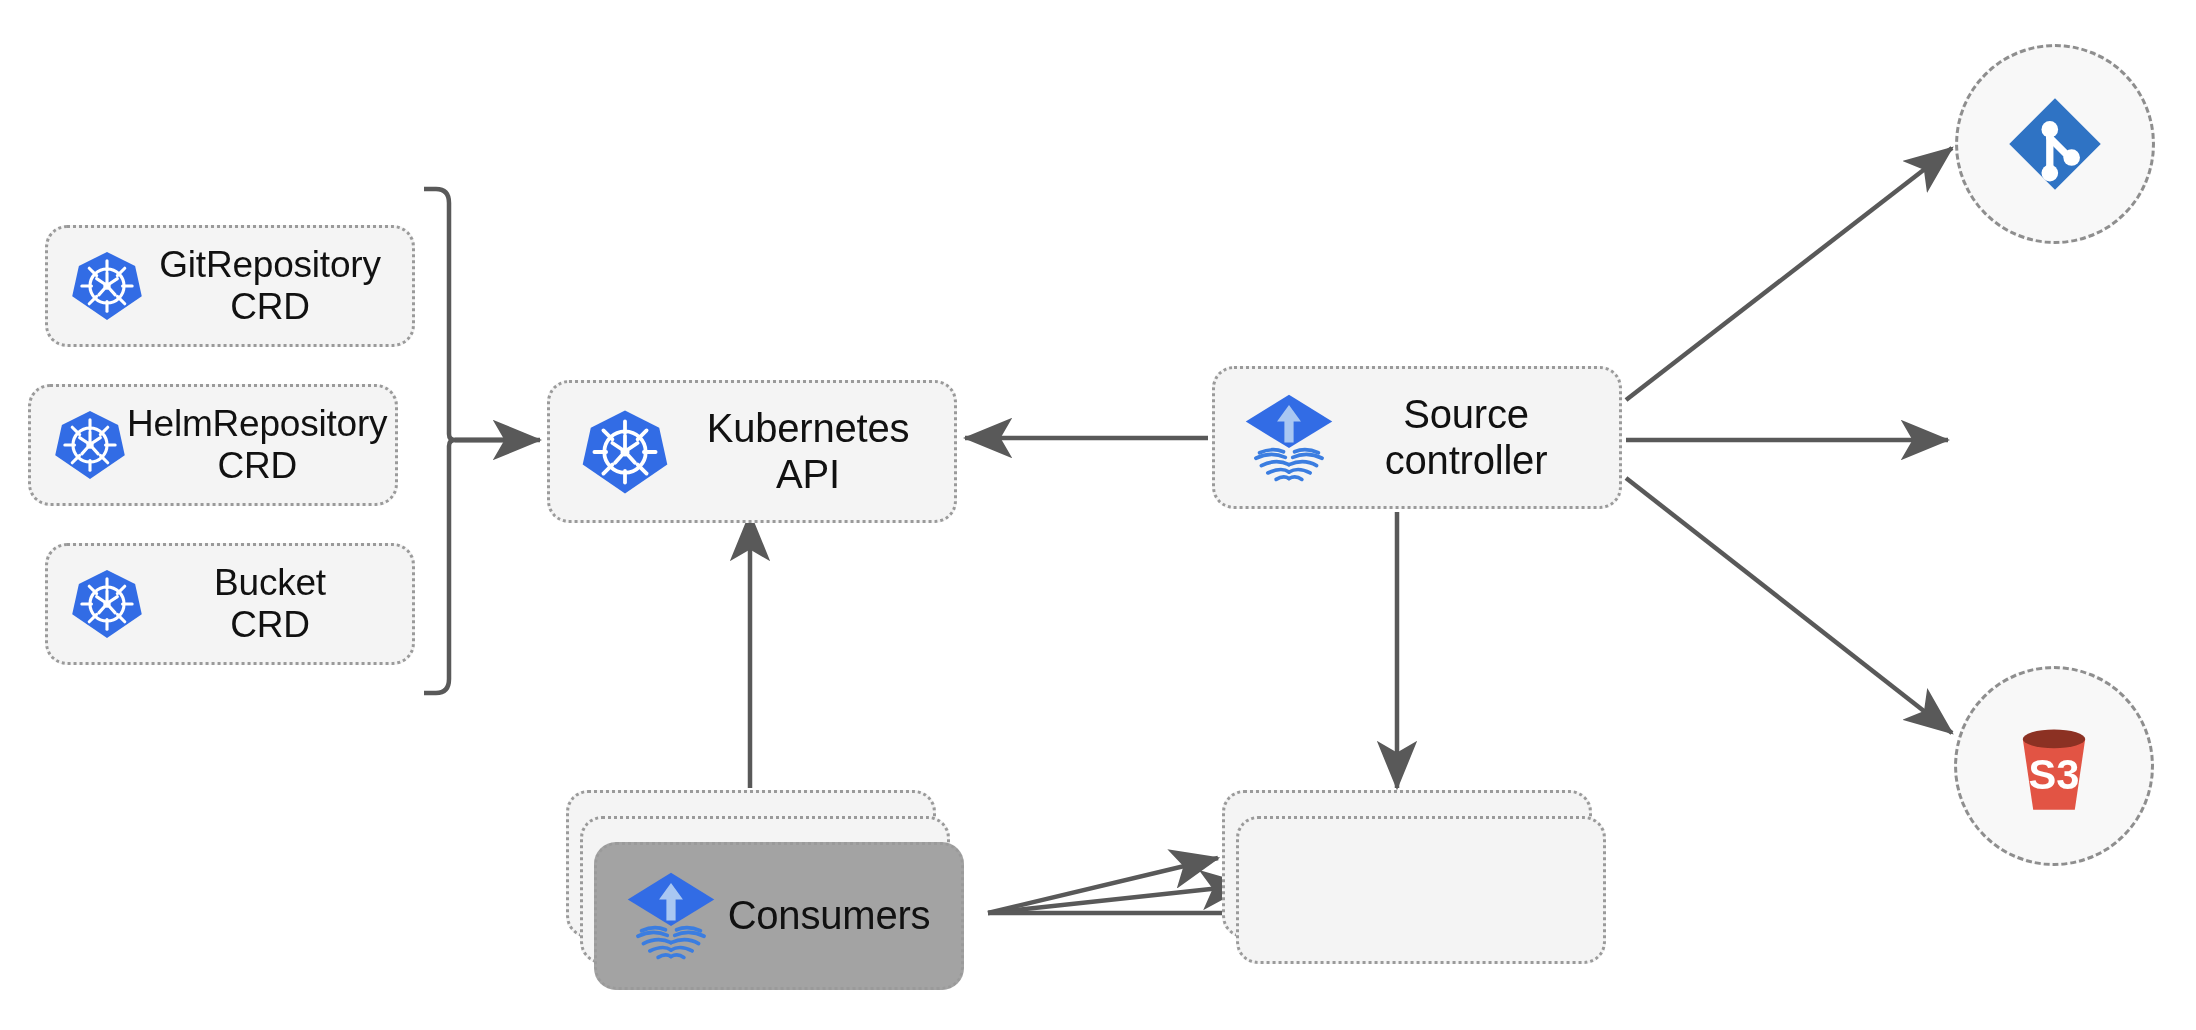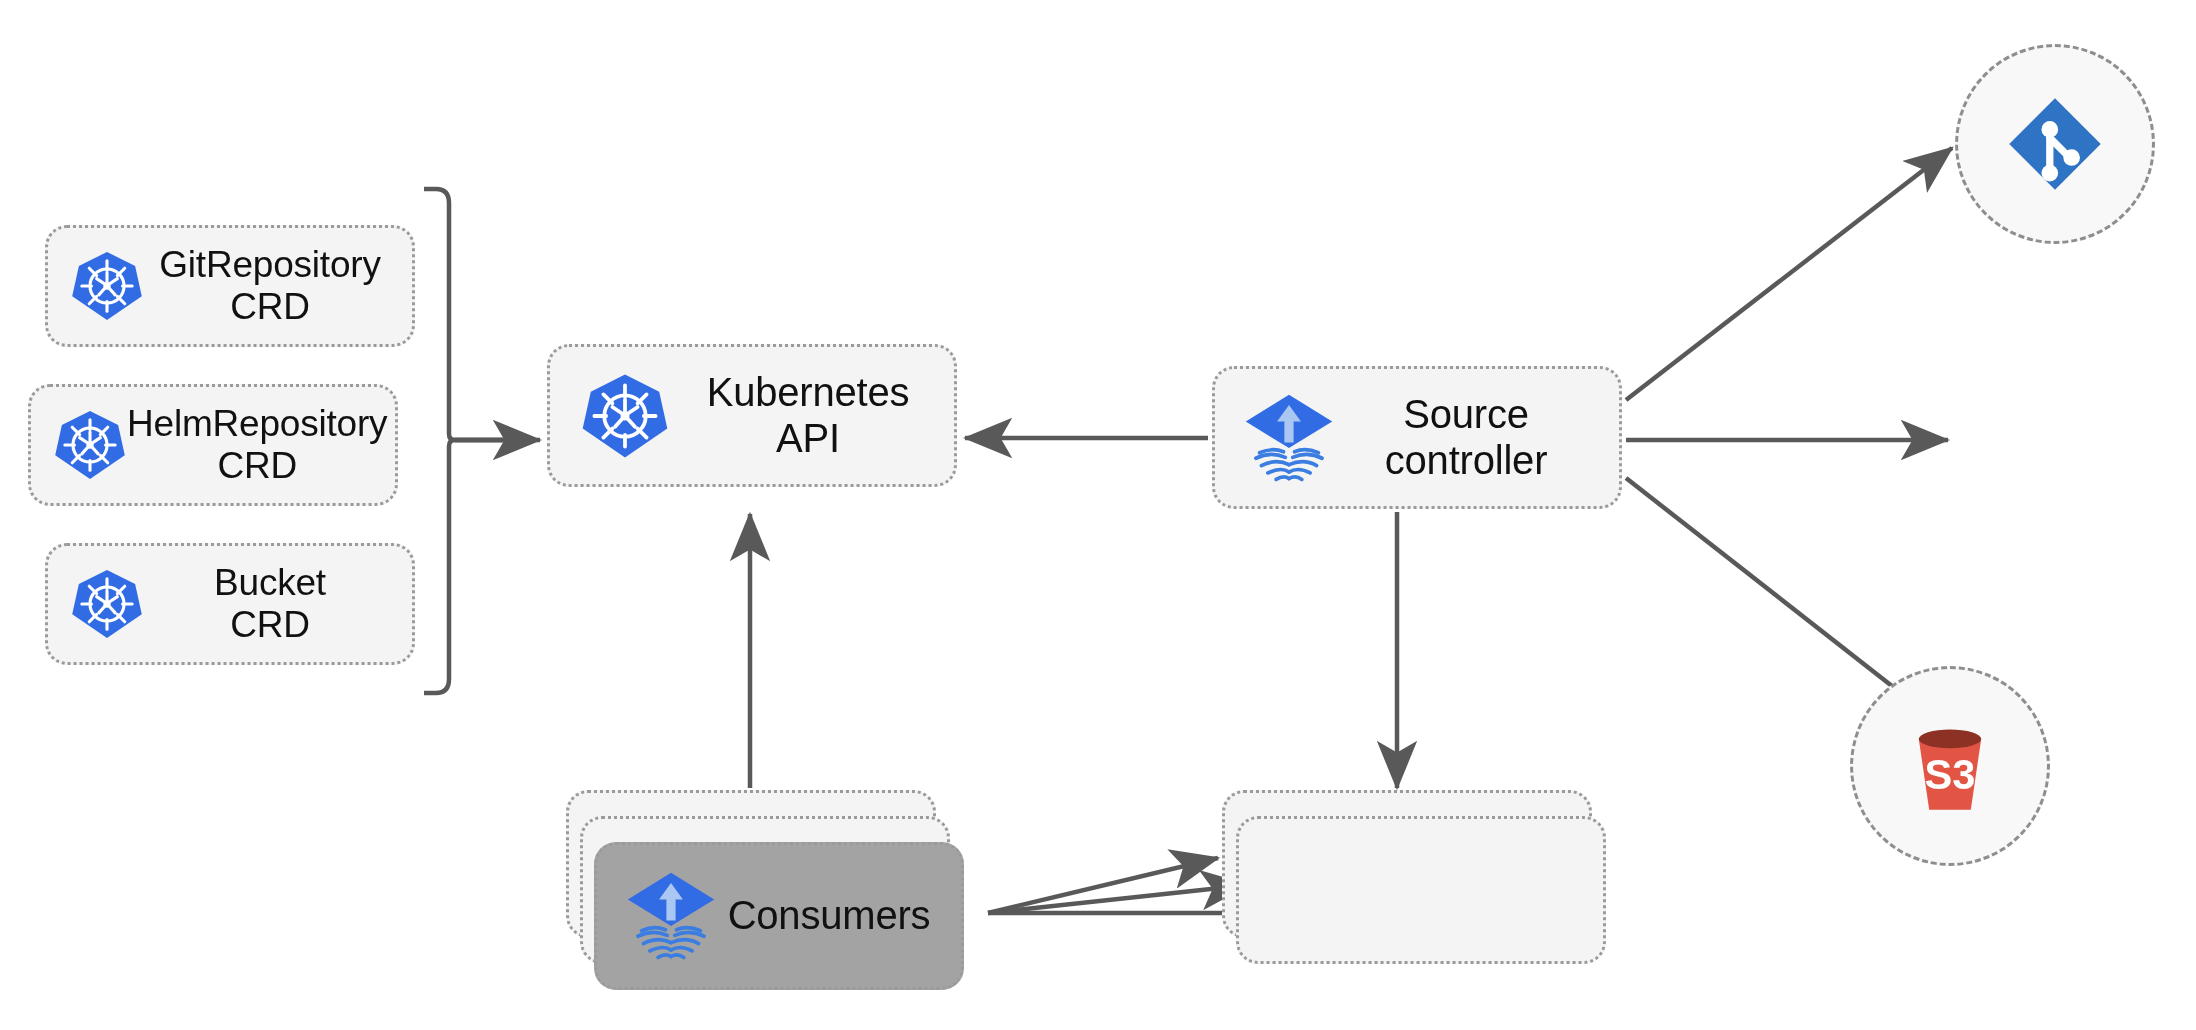--- a/index.html
+++ b/index.html
@@ -55,21 +55,21 @@
   
   .crd {
     width: 370px;
     height: 122px;
     padding-left: 22px;
   }
   .crd .node-icon { width: 74px; height: 74px; }
   .crd .node-label { font-size: 37px; padding-right: 16px; }
 
   .kapi {
-    left: 547px; top: 344px;
+    left: 547px; top: 380px;
     width: 410px; height: 143px;
     padding-left: 30px;
     gap: 16px;
   }
   .kapi .node-icon { width: 90px; height: 90px; }
   .kapi .node-label { padding-right: 24px; }
 
   .srcctl {
     left: 1212px; top: 366px;
     width: 410px; height: 143px;
@@ -324,21 +324,21 @@
         <line x1="45" y1="76" x2="45" y2="38"></line>
         <path d="M45,44 L63,62"></path>
       </g>
       <circle cx="45" cy="78" r="8" fill="#ffffff"></circle>
       <circle cx="45" cy="36" r="8" fill="#ffffff"></circle>
       <circle cx="66" cy="63" r="8" fill="#ffffff"></circle>
     </svg>
   </div>
 
 
-  <div class="circle-node" style="left:1850px; top:666px;">
+  <div class="circle-node" style="left:1954px; top:666px;">
     <svg class="node-icon" viewBox="0 0 100 100">
       <path d="M20,24 L80,24 L70,92 L30,92 Z" fill="#e25444"></path>
       <ellipse cx="50" cy="24" rx="30" ry="9" fill="#8c3123"></ellipse>
       <text x="50" y="72" text-anchor="middle" font-family="Liberation Sans, sans-serif" font-size="40" font-weight="bold" fill="#ffffff">S3</text>
     </svg>
   </div>
 
 </div>
 
 </body></html>

